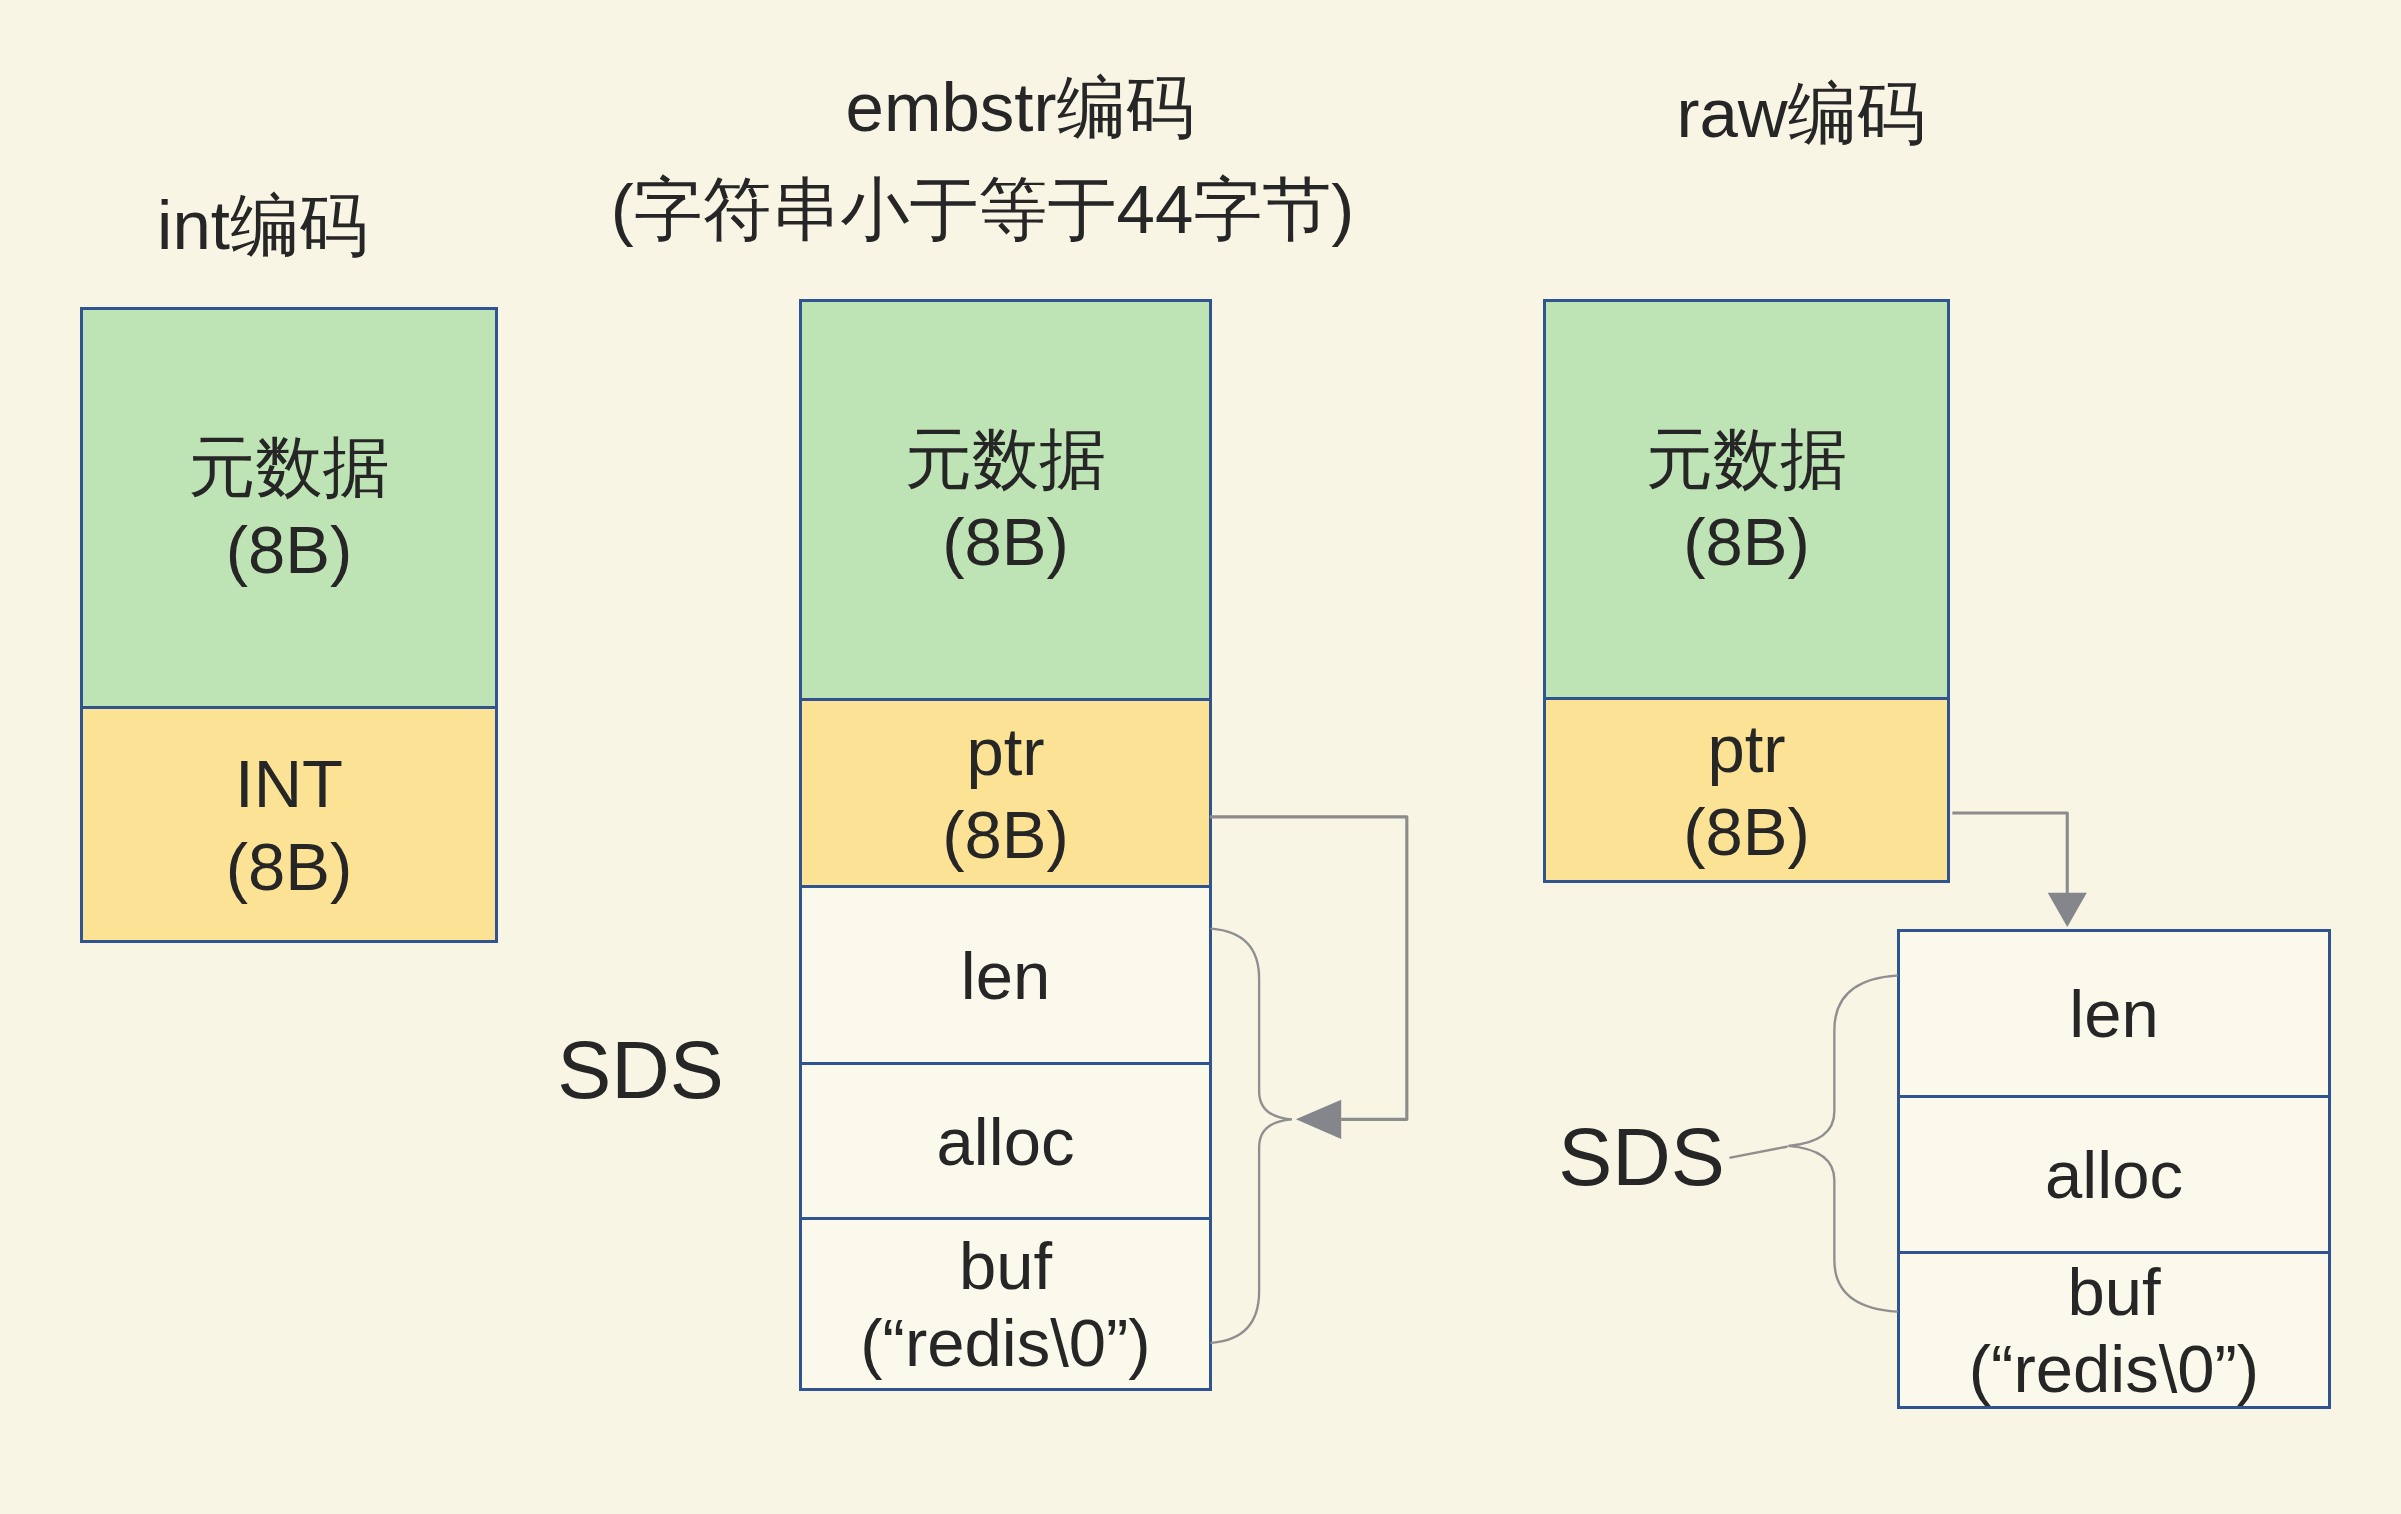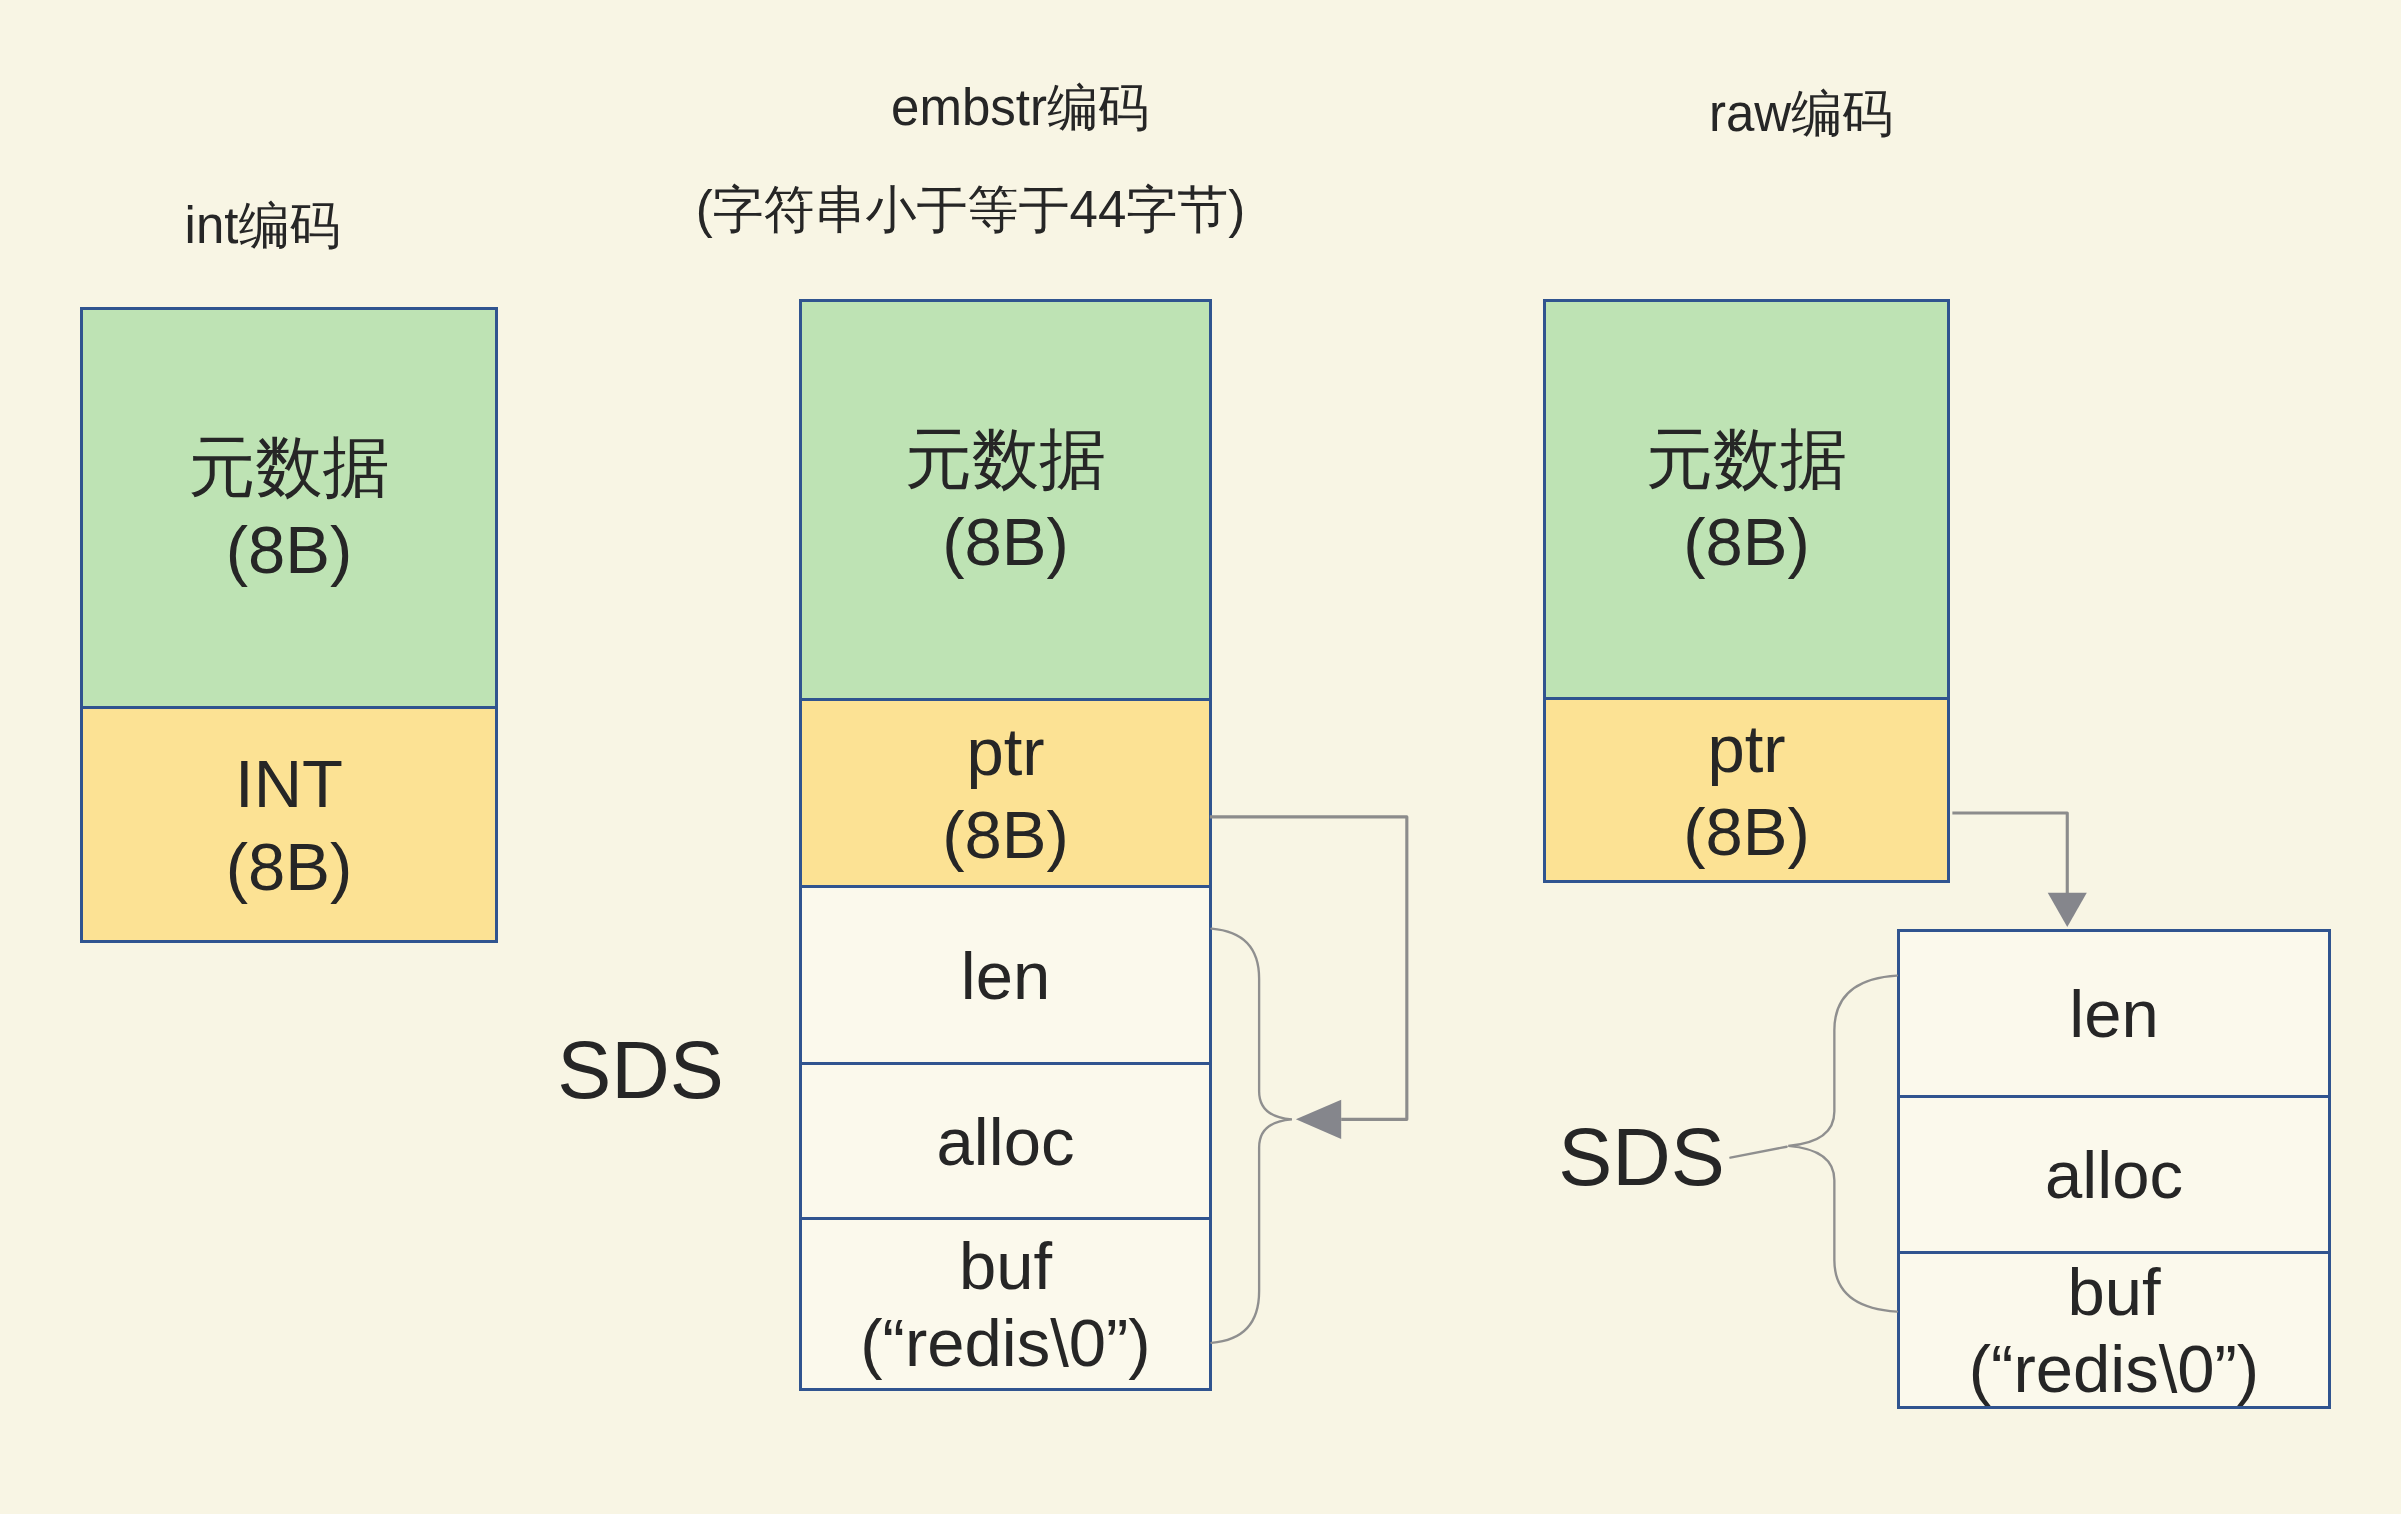--- a/index.html
+++ b/index.html
@@ -2,39 +2,39 @@
 <html style="--bg: #f8f5e4; --box_fill: #fbf9ec; --green: #bee3b4; --yellow: #fce294; --border_blue: #30548f; --line_gray: #8c8c8c; --arrow_gray: #85868c; --text: #262626;font-size:12.5px"><head>
 <meta charset="utf-8">
 <style>
   html,body{margin:0;padding:0;background:#f8f5e4;}
   .canvas{
     position:relative;width:2401px;height:1515px;overflow:hidden;
     background:var(--bg,#f8f5e4);
     font-family:"Liberation Sans","DejaVu Sans",sans-serif;
     color:var(--text,#262626);
   }
-  .title{position:absolute;text-align:center;font-size:51px;line-height:98px;white-space:nowrap;}
+  .title{position:absolute;text-align:center;font-size:69px;line-height:98px;white-space:nowrap;}
   .stack{position:absolute;border:3.9px solid var(--border_blue,#30548f);box-sizing:border-box;}
   .row{display:flex;flex-direction:column;align-items:center;justify-content:center;text-align:right;font-size:67px;line-height:83px;}
   .row + .row{border-top:3.9px solid var(--border_blue,#30548f);}
   .row.tight{line-height:77px;}
   .green{background:var(--green,#bee3b4);}
   .yellow{background:var(--yellow,#fce294);}
   .plain{background:var(--box_fill,#fbf9ec);}
   .sds{position:absolute;text-align:center;font-size:81px;line-height:88px;}
   svg.overlay{position:absolute;left:0;top:0;pointer-events:none;}
 </style>
 </head>
 <body>
 
 <div class="canvas">
 
   <div class="title" style="left:0px;top:177px;width:469px;margin-left:28px;">int编码</div>
   <div class="title" style="left:629px;top:59px;width:782px;">embstr编码</div>
-  <div class="title" style="left:482px;top:161px;width:977px;">(字符串小于等于44字节)</div>
+  <div class="title" style="left:494px;top:161px;width:977px;">(字符串小于等于44字节)</div>
   <div class="title" style="left:1410px;top:65px;width:782px;">raw编码</div>
 
   <div class="stack" style="left:80px;top:307px;width:418px;">
     <div class="row green" style="height:396px;">
       <div>元数据</div>
       <div>(8B)</div>
     </div>
     <div class="row yellow" style="height:231px;">
       <div>INT</div>
       <div>(8B)</div>

